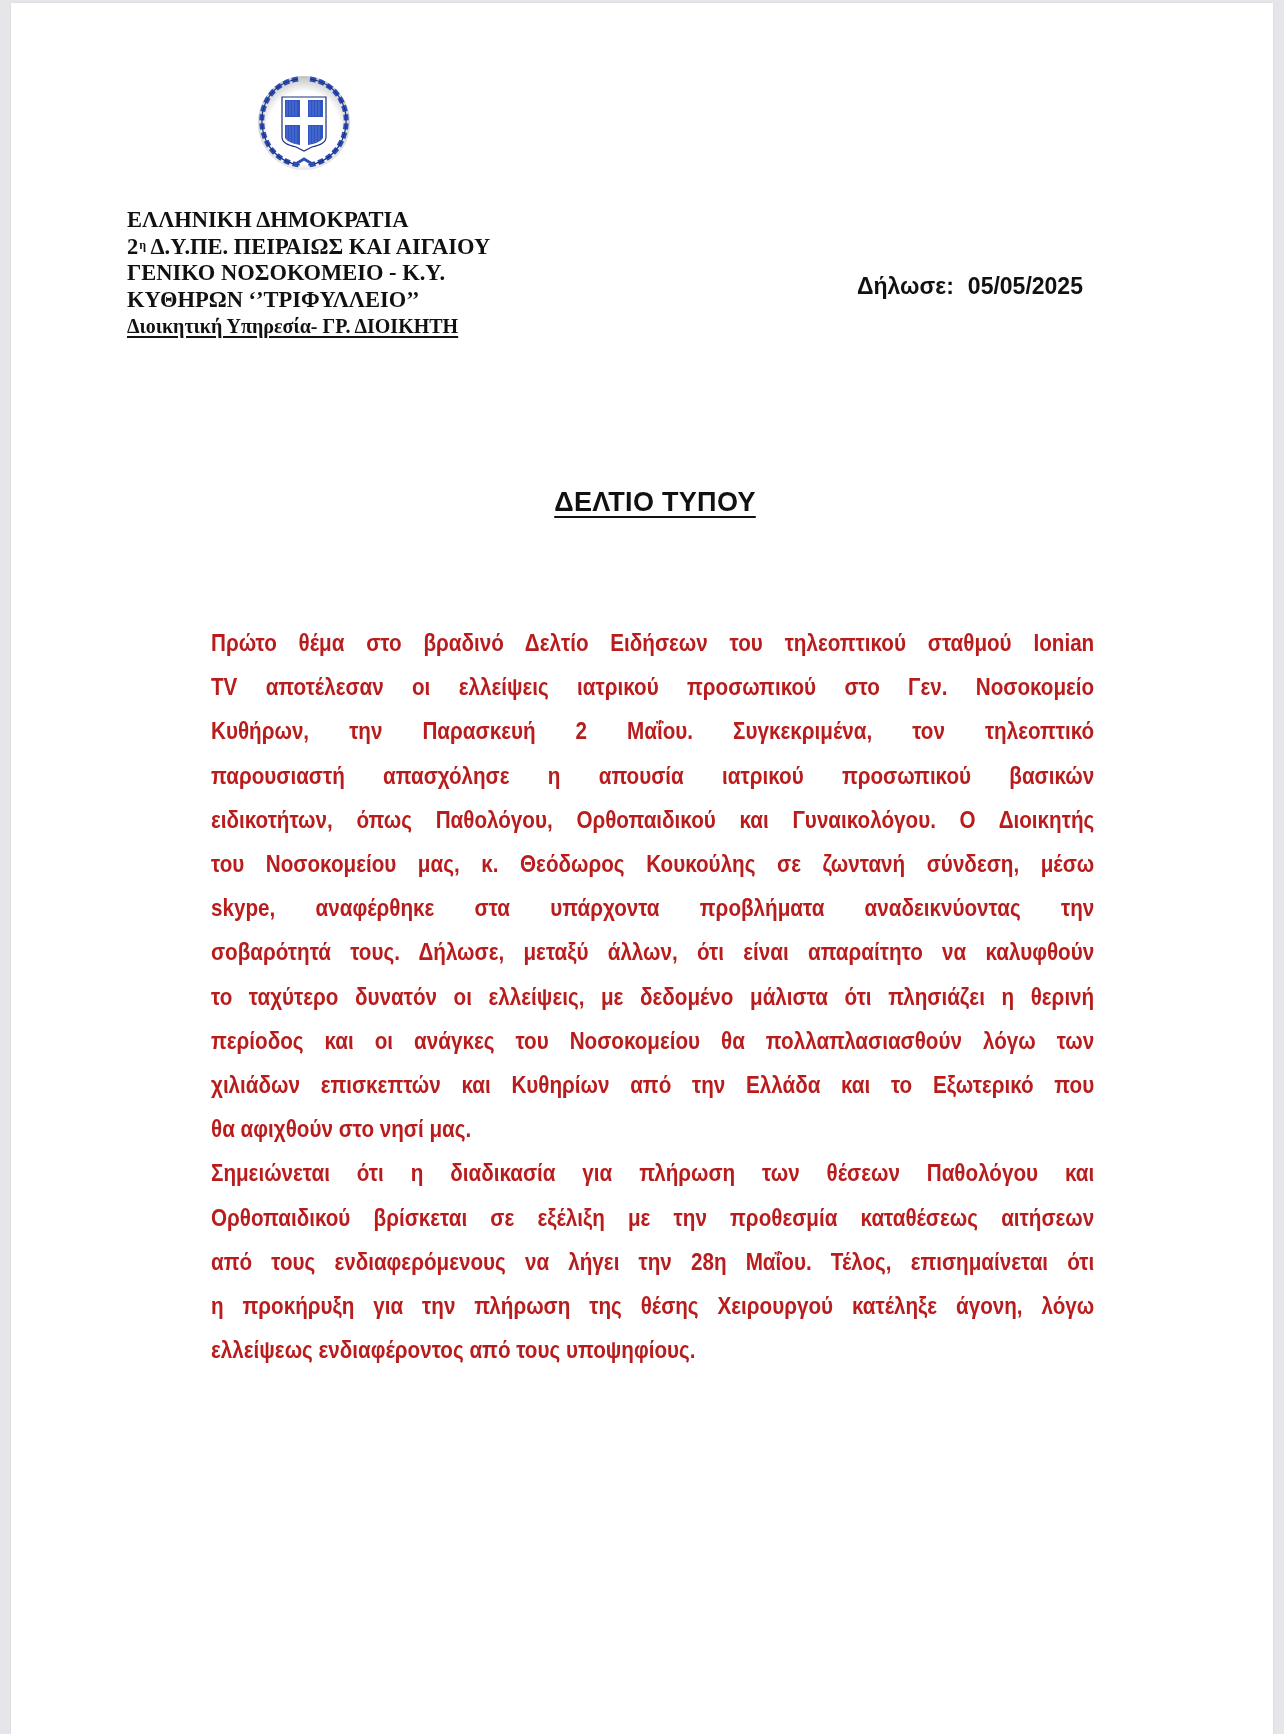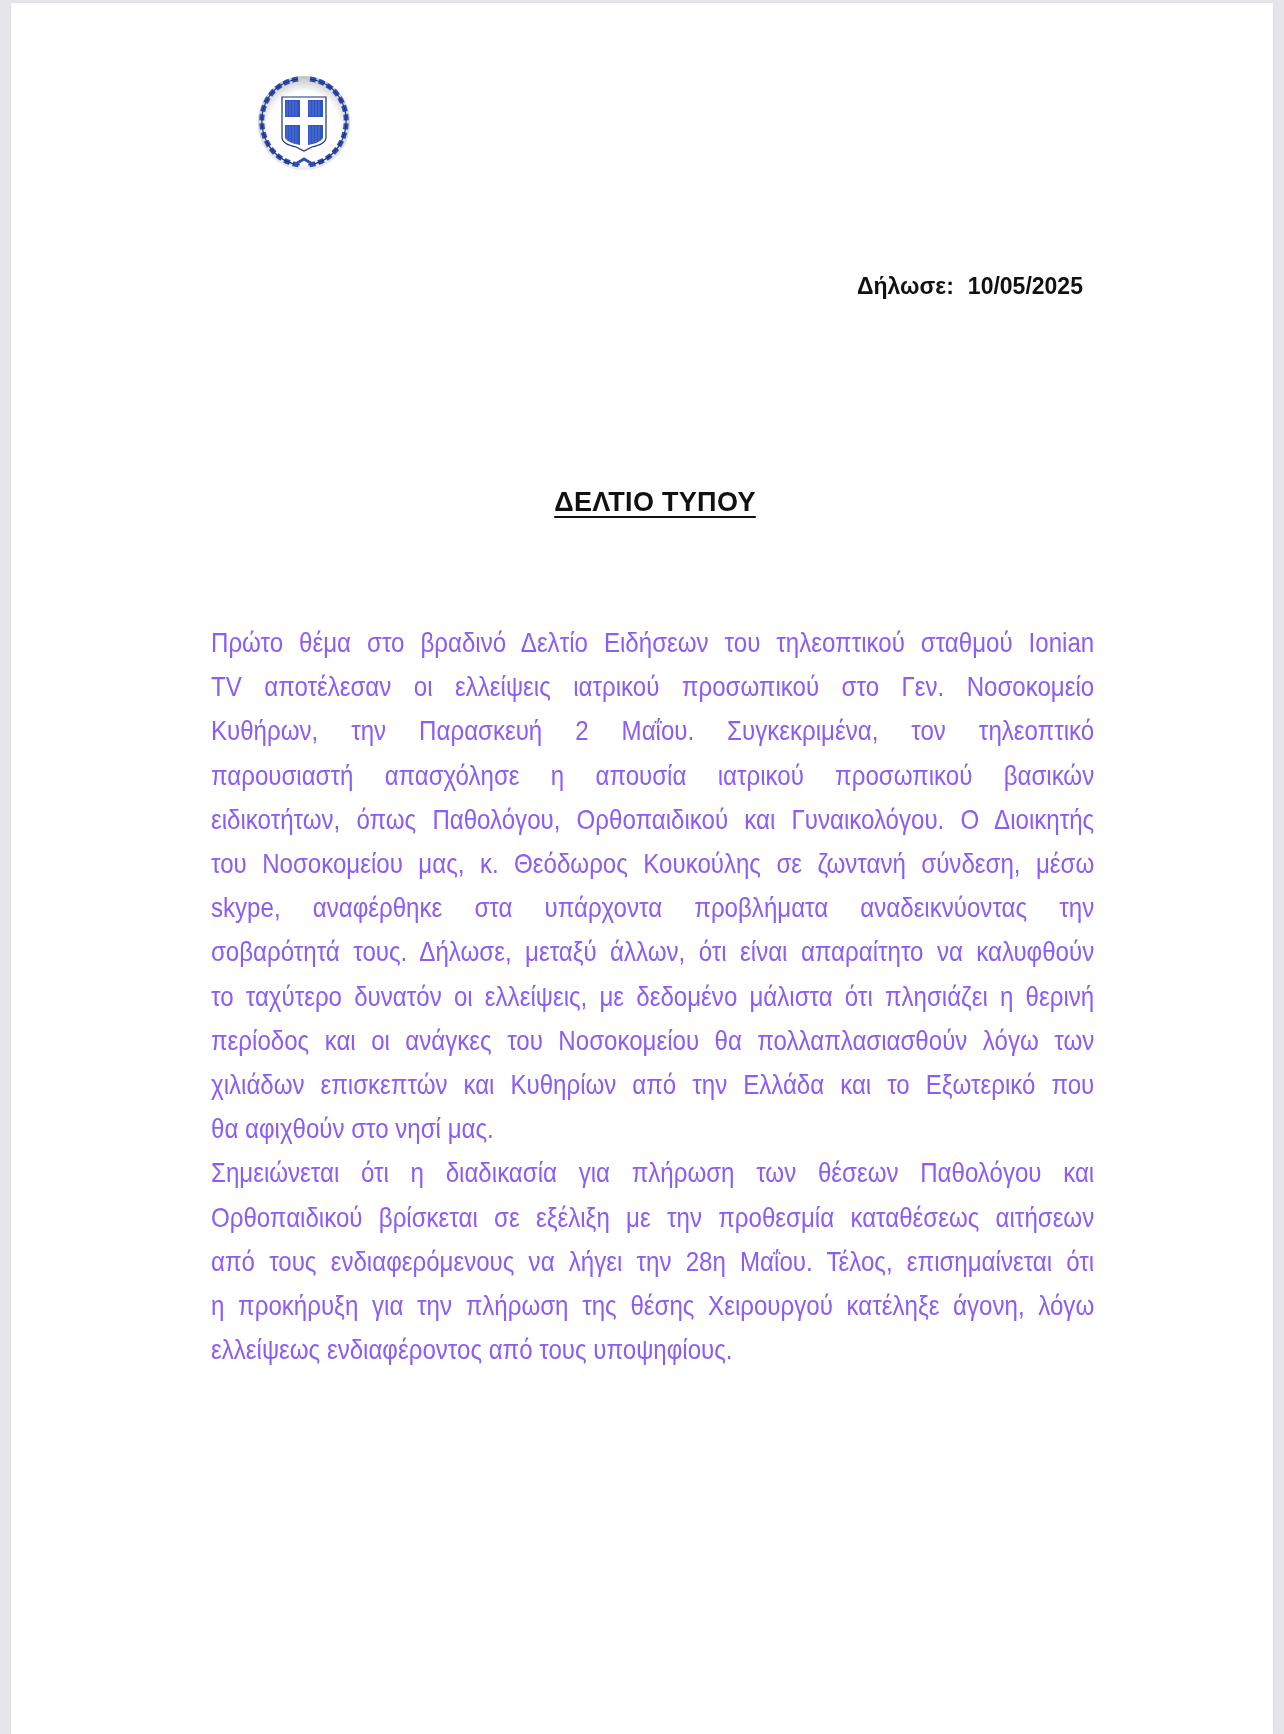--- a/index.html
+++ b/index.html
@@ -79,23 +79,24 @@
       text-decoration: underline;
       text-decoration-thickness: 2px;
       text-underline-offset: 5px;
       margin-left: 26px;
     }
     .body-text {
       position: absolute;
       left: 200px;
       top: 618px;
       width: 883px;
-      font-size: 28px;
+      font-size: 24px;
       line-height: 44.2px;
-      color: #8b5cf6;
+      color: #b91c1c;
+      font-weight: bold;
     }
     .para {
       text-align: justify;
       text-align-last: left;
       margin: 0;
     }
     .para .ln {
       display: block;
       text-align: justify;
       text-align-last: justify;
@@ -156,23 +157,30 @@
         <line x1="39" y1="55" x2="39" y2="72"></line>
           <line x1="42" y1="55" x2="42" y2="73"></line>
         <line x1="56" y1="55" x2="56" y2="73"></line>
           <line x1="59" y1="55" x2="59" y2="72"></line>
         <line x1="62" y1="55" x2="62" y2="71"></line>
           <line x1="65" y1="55" x2="65" y2="69"></line>
       </g>
     </svg>
   </div>
 
+  <div class="letterhead">
+    <span class="line">ΕΛΛΗΝΙΚΗ ΔΗΜΟΚΡΑΤΙΑ</span>
+    <span class="line"><span>2</span><sup>η</sup><span> Δ.Υ.ΠΕ. ΠΕΙΡΑΙΩΣ ΚΑΙ ΑΙΓΑΙΟΥ</span></span>
+    <span class="line">ΓΕΝΙΚΟ  ΝΟΣΟΚΟΜΕΙΟ - Κ.Υ.</span>
+    <span class="line">ΚΥΘΗΡΩΝ  ‘’ΤΡΙΦΥΛΛΕΙΟ’’</span>
+    <span class="line dept">Διοικητική Υπηρεσία- ΓΡ. ΔΙΟΙΚΗΤΗ</span>
+  </div>
 
   <div class="place-date">
-    <span>Δήλωσε:</span><span class="gap"></span><span>10/05/2025</span>
+    <span>Δήλωσε:</span><span class="gap"></span><span>05/05/2025</span>
   </div>
 
   <div class="title">
     <span>ΔΕΛΤΙΟ ΤΥΠΟΥ</span>
   </div>
 
   <div class="body-text">
     <div class="condense">
       <div class="para" id="para1">
           <span class="ln"> Πρώτο  θέμα στο βραδινό Δελτίο Ειδήσεων του τηλεοπτικού σταθμού Ionian</span>

